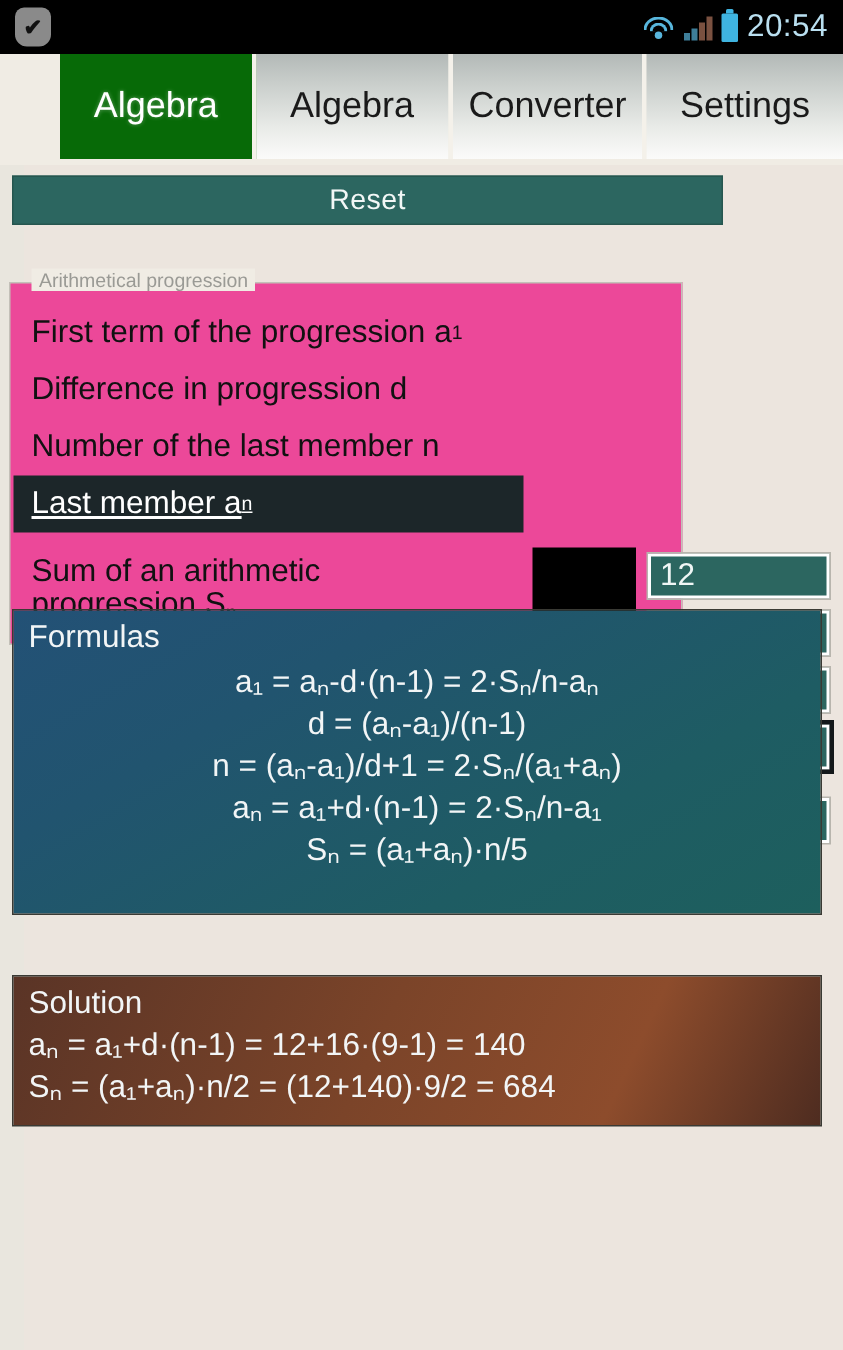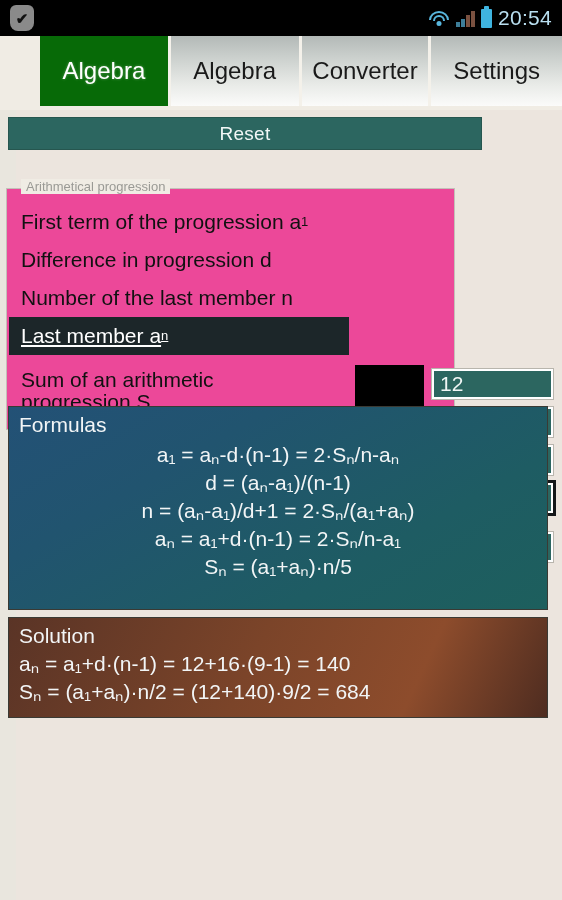--- a/index.html
+++ b/index.html
@@ -131,21 +131,21 @@
     position:absolute; left:8px; width:540px;
     border:1px solid #3a3a34; color:#f2f5f6;
   }
   .formulas {
     top:406px; height:204px;
     background:linear-gradient(150deg, #235176 0%, #21546f 30%, #1e5c63 70%, #1d5f5d 100%);
   }
   .panel-title { font-size:21px; padding:6px 0 2px 10px; }
   .formula-list { text-align:center; font-size:21px; line-height:1.33; padding-top:2px; }
   .solution {
-    top:617px; height:101px;
+    top:650px; height:101px;
     background:linear-gradient(115deg, #5a3426 0%, #7b4429 45%, #8d4c2c 75%, #4e2c20 100%);
   }
   .solution-list { font-size:21px; line-height:1.35; padding-left:10px; }
 </style>
 </head>
 <body>
 
 <div id="app">
 
   <div class="left-strip"></div>

